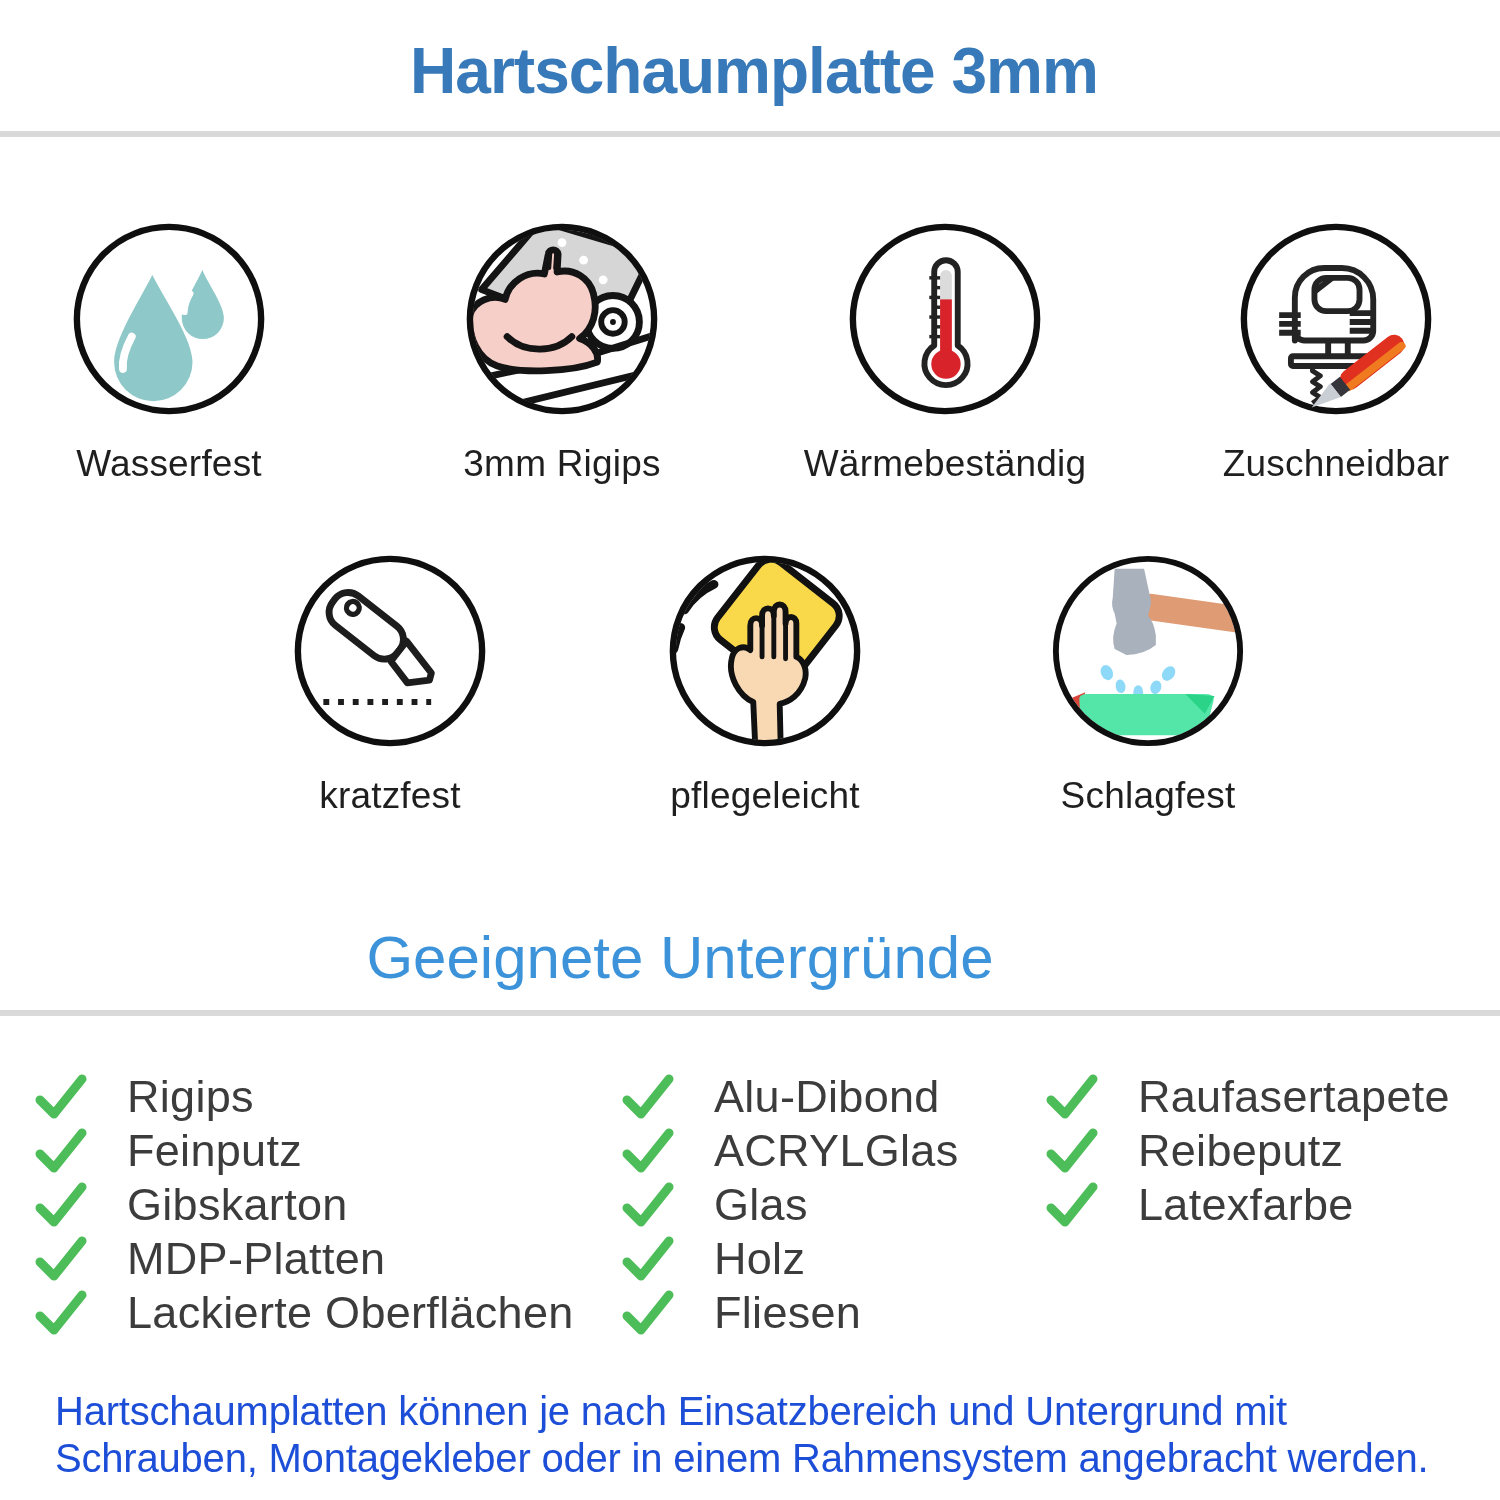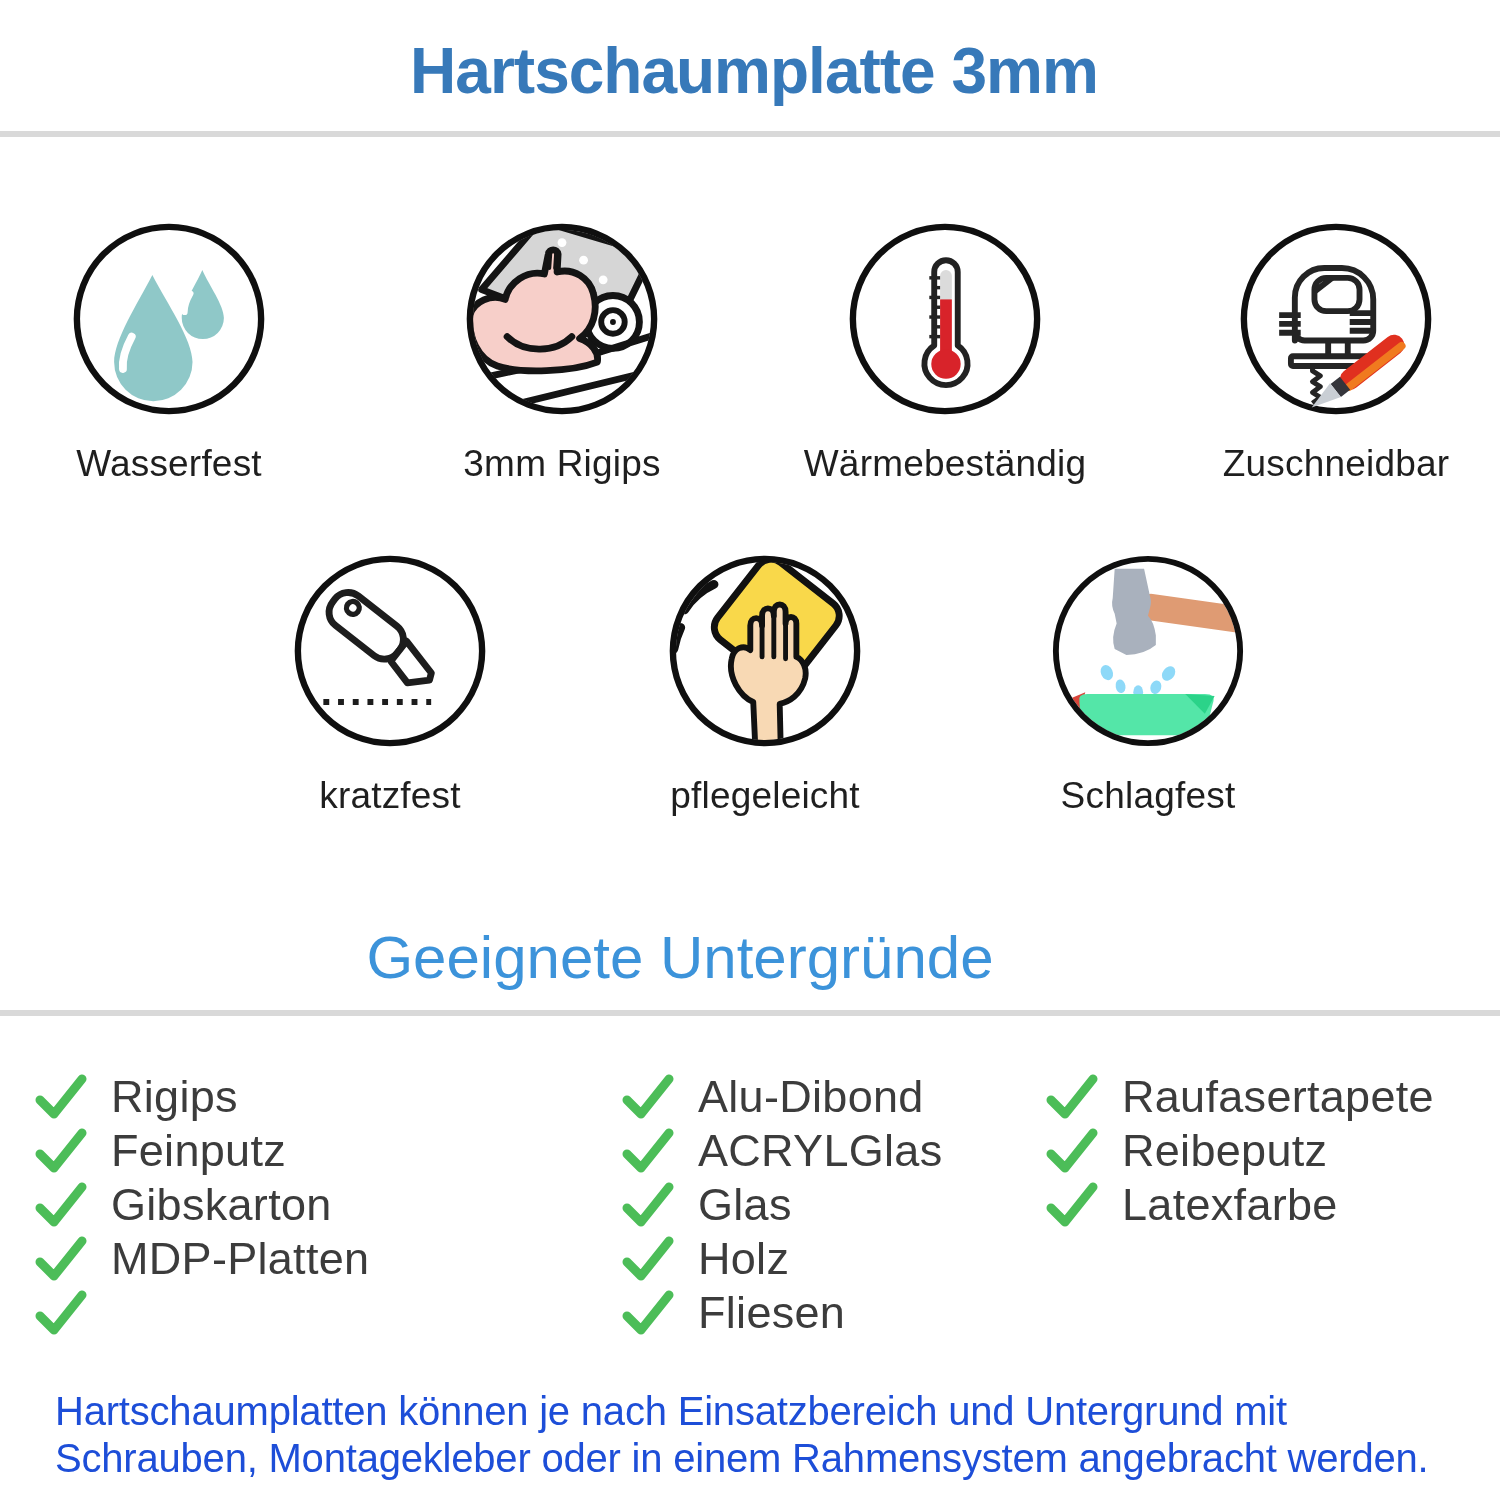--- a/index.html
+++ b/index.html
@@ -11,21 +11,21 @@
           font-size:60px;line-height:72px;font-weight:500;color:#3C93DA;}
   .divider{position:absolute;left:0;width:1500px;height:6px;background:#D9D9D9;}
   .d1{top:131px;} .d2{top:1010px;}
   .feature{position:absolute;width:340px;text-align:center;}
   .f0{left:-1px;top:221px}.f1{left:392px;top:221px}.f2{left:775px;top:221px}.f3{left:1166px;top:221px}
   .f4{left:220px;top:553px}.f5{left:595px;top:553px}.f6{left:978px;top:553px}
   .circle-wrap{width:196px;height:196px;margin:0 auto;}
   .flabel{margin-top:26px;font-size:37px;color:#1f1f1f;letter-spacing:0.2px;}
   .col{position:absolute;top:1070px;}
   .c1{left:35px}.c2{left:622px}.c3{left:1046px}
-  .row{display:flex;align-items:center;gap:24px;height:54px;}
+  .row{display:flex;align-items:center;gap:40px;height:54px;}
   .itxt{font-size:45px;color:#3C3C3C;letter-spacing:0.3px;white-space:nowrap;}
   .check{flex:0 0 auto;}
   .footer{position:absolute;left:55px;top:1388px;width:1420px;margin:0;
           font-size:40px;line-height:47px;color:#1d4ed8;letter-spacing:-0.2px;}
   .fl{display:block;}
 </style>
 </head>
 <body>
 
 <div class="canvas">
@@ -212,20 +212,21 @@
     <div class="row">
       <svg class="check" viewBox="0 0 52 46" width="52" height="46">
           <path d="M5 26 L19 40 L47 5" stroke="#4CBD58" stroke-width="9" fill="none" stroke-linecap="round" stroke-linejoin="round"></path>
         </svg>
       <span class="itxt">MDP-Platten</span>
     </div>
     <div class="row">
       <svg class="check" viewBox="0 0 52 46" width="52" height="46">
           <path d="M5 26 L19 40 L47 5" stroke="#4CBD58" stroke-width="9" fill="none" stroke-linecap="round" stroke-linejoin="round"></path>
         </svg>
+      <span class="itxt">Lackierte Oberflächen</span>
     </div>
   </div>
 
   <div class="col c2">
     <div class="row">
       <svg class="check" viewBox="0 0 52 46" width="52" height="46">
           <path d="M5 26 L19 40 L47 5" stroke="#4CBD58" stroke-width="9" fill="none" stroke-linecap="round" stroke-linejoin="round"></path>
         </svg>
       <span class="itxt">Alu-Dibond</span>
     </div>

